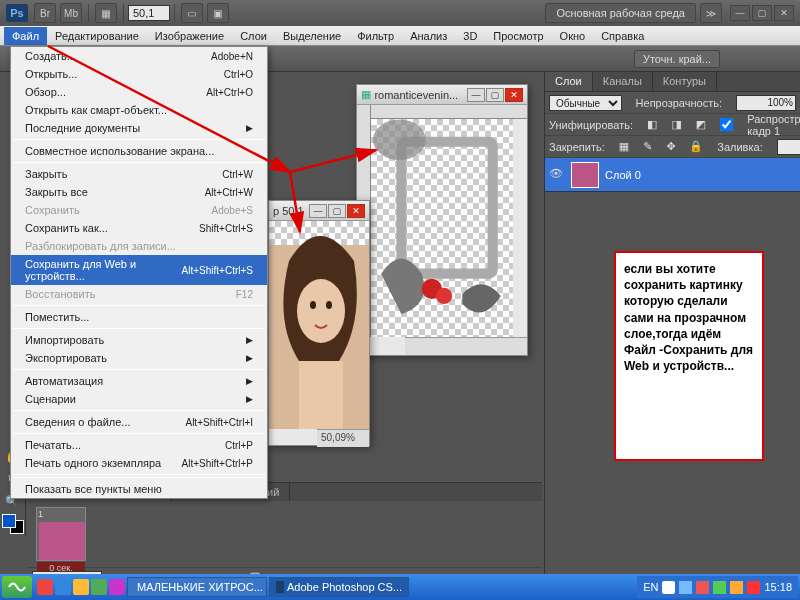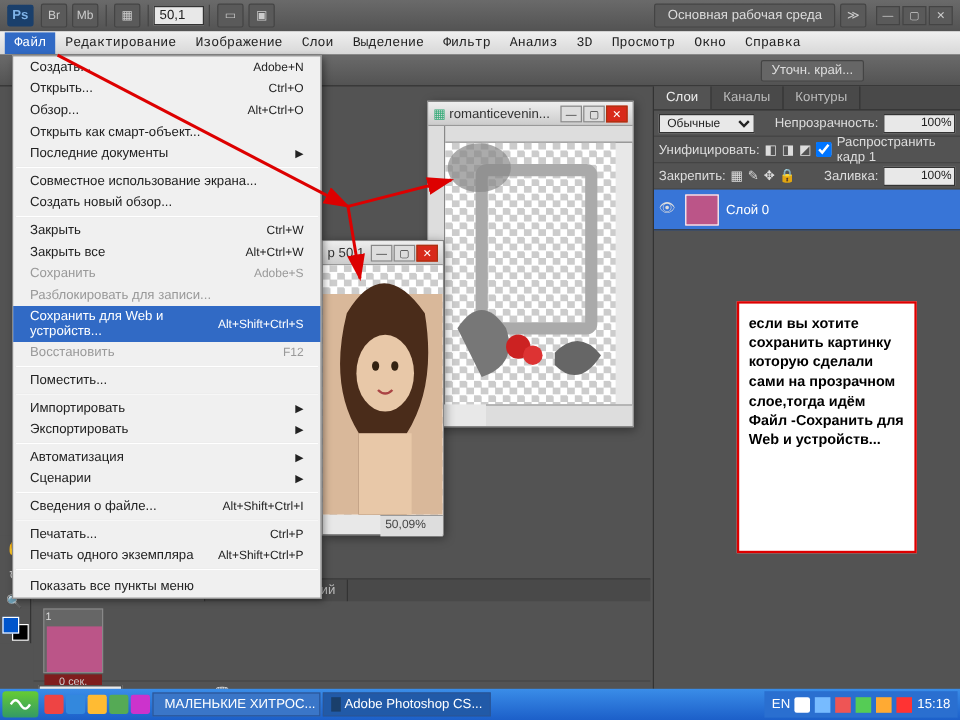--- a/index.html
+++ b/index.html
@@ -7,21 +7,21 @@
 
 .titlebar { height: 26px; background: linear-gradient(#6a6a6a,#535353); display: flex; align-items: center; padding: 0 6px; color: #ddd; }
 .ps-logo { width: 22px; height: 18px; background: #1a3f6b; color: #7fb3e8; font-weight: bold; font-size: 11px; display: flex; align-items: center; justify-content: center; border-radius: 2px; margin-right: 4px; }
 .tb-icon { width: 22px; height: 20px; background: #5a5a5a; border: 1px solid #444; margin: 0 2px; border-radius: 2px; display: flex; align-items: center; justify-content: center; color: #ccc; font-size: 10px; }
 .tb-sep { width: 1px; height: 18px; background: #444; margin: 0 4px; }
 .workspace-btn { margin-left: auto; background: #5a5a5a; border: 1px solid #444; padding: 3px 10px; color: #ddd; border-radius: 2px; }
 .win-btns { display: flex; margin-left: 6px; gap: 2px; }
 .win-btn { width: 20px; height: 16px; background: #5a5a5a; border: 1px solid #444; color: #ccc; display: flex; align-items: center; justify-content: center; font-size: 9px; }
 
 .menubar { height: 20px; background: linear-gradient(#f0f0f0,#d8d8d8); display: flex; align-items: center; padding: 0 4px; border-bottom: 1px solid #888; color: #222; }
-.menu-item { padding: 3px 8px; cursor: pointer; font-family: Liberation Mono, monospace; }
+.menu-item { padding: 3px 8px; cursor: pointer; }
 .menu-item.open { background: #316ac5; color: #fff; }
 
 .optionsbar { height: 26px; background: linear-gradient(#6a6a6a,#535353); display: flex; align-items: center; padding: 0 80px 0 10px; color: #ddd; gap: 6px; border-bottom: 1px solid #333; }
 .opt-field { background: #e8e8e8; border: 1px solid #333; color: #222; padding: 1px 4px; height: 16px; }
 .opt-btn { background: #666; border: 1px solid #444; padding: 2px 8px; color: #ddd; border-radius: 2px; margin-left: auto; }
 
 .file-menu { position: absolute; top: 46px; left: 10px; width: 258px; background: #f0f0f0; border: 1px solid #888; box-shadow: 2px 2px 6px rgba(0,0,0,.4); z-index: 50; }
 .fm-row { display: flex; align-items: center; padding: 3px 14px; color: #222; }
 .fm-row.hl { background: #316ac5; color: #fff; }
 .fm-row.disabled { color: #999; }
@@ -40,21 +40,21 @@
 .doc-sys { margin-left: auto; display: flex; gap: 1px; }
 .doc-sys span { width: 18px; height: 14px; border: 1px solid #888; background: #ddd; display: flex; align-items: center; justify-content: center; font-size: 9px; }
 .doc-sys .close { background: #d82a1a; color: #fff; border-color: #a31; }
 .doc-canvas { position: relative; background-image: repeating-conic-gradient(#ccc 0 25%, #fff 0 50%); background-size: 12px 12px; }
 .doc-status { height: 18px; background: #ddd; border-top: 1px solid #999; font-size: 10px; padding: 2px 4px; color: #444; margin-left: 48px; }
 
 .panels { position: absolute; right: 0; top: 72px; width: 256px; bottom: 26px; background: #535353; border-left: 1px solid #333; }
 .panel-tabs { height: 20px; display: flex; background: #494949; border-bottom: 1px solid #333; }
 .ptab { padding: 3px 10px; color: #bbb; border-right: 1px solid #333; }
 .ptab.active { background: #535353; color: #eee; }
-.panel-row { height: 22px; display: flex; align-items: center; padding: 0 4px; gap: 4px; color: #ddd; border-bottom: 1px solid #444; font-size: 10px; }
+.panel-row { height: 22px; display: flex; align-items: center; padding: 0 4px; gap: 14px; color: #ddd; border-bottom: 1px solid #444; font-size: 10px; }
 .mini-select { background: #e8e8e8; border: 1px solid #333; color: #222; padding: 1px 2px; height: 16px; font-size: 10px; }
 .pct-field { width: 60px; background: #e8e8e8; border: 1px solid #333; color: #222; padding: 1px 2px; height: 16px; font-size: 10px; text-align: right; }
 .layer { height: 34px; background: #3875d7; color: #fff; display: flex; align-items: center; padding: 0 4px; gap: 6px; border-bottom: 1px solid #333; }
 .eye { width: 16px; height: 16px; color: #ddd; }
 .thumb { width: 28px; height: 26px; background: #b58; border: 1px solid #fff; }
 
 .note-box { position: absolute; right: 20px; top: 240px; width: 150px; height: 210px; background: #fff; border: 2px solid #d00; padding: 8px; font-weight: bold; color: #000; line-height: 1.35; font-size: 12px; }
 
 .anim-panel { position: absolute; left: 28px; right: 258px; bottom: 26px; height: 92px; background: #535353; border-top: 1px solid #333; }
 .anim-tabs { height: 18px; display: flex; background: #494949; }
@@ -140,35 +140,36 @@
       <span>Открыть как смарт-объект...</span>
     </div>
     <div class="fm-row">
       <span>Последние документы</span>
       <span class="fm-sub">▶</span>
     </div>
     <div class="fm-sep"></div>
     <div class="fm-row">
       <span>Совместное использование экрана...</span>
     </div>
-    <div class="fm-row">
-      <span>Создать новый обзор...</span>
-    </div>
     <div class="fm-sep"></div>
     <div class="fm-row">
       <span>Закрыть</span>
       <span class="fm-sc">Ctrl+W</span>
     </div>
     <div class="fm-row">
       <span>Закрыть все</span>
       <span class="fm-sc">Alt+Ctrl+W</span>
     </div>
     <div class="fm-row disabled">
       <span>Сохранить</span>
       <span class="fm-sc">Adobe+S</span>
+    </div>
+    <div class="fm-row">
+      <span>Сохранить как...</span>
+      <span class="fm-sc">Shift+Ctrl+S</span>
     </div>
     <div class="fm-row disabled">
       <span>Разблокировать для записи...</span>
     </div>
     <div class="fm-row hl">
       <span>Сохранить для Web и устройств...</span>
       <span class="fm-sc">Alt+Shift+Ctrl+S</span>
     </div>
     <div class="fm-row disabled">
       <span>Восстановить</span>

